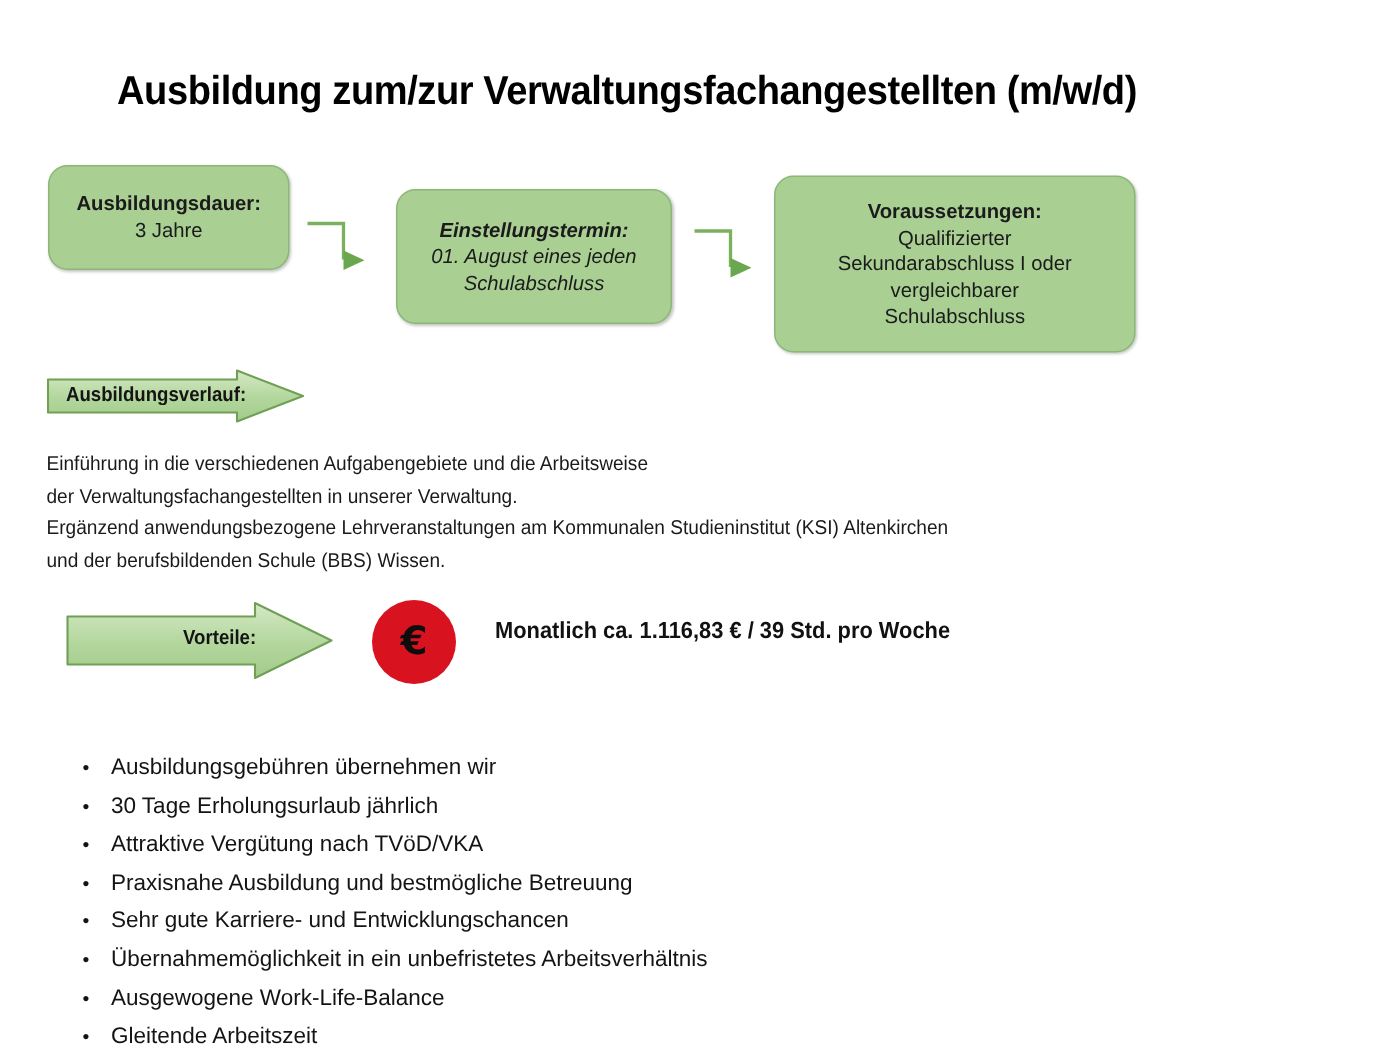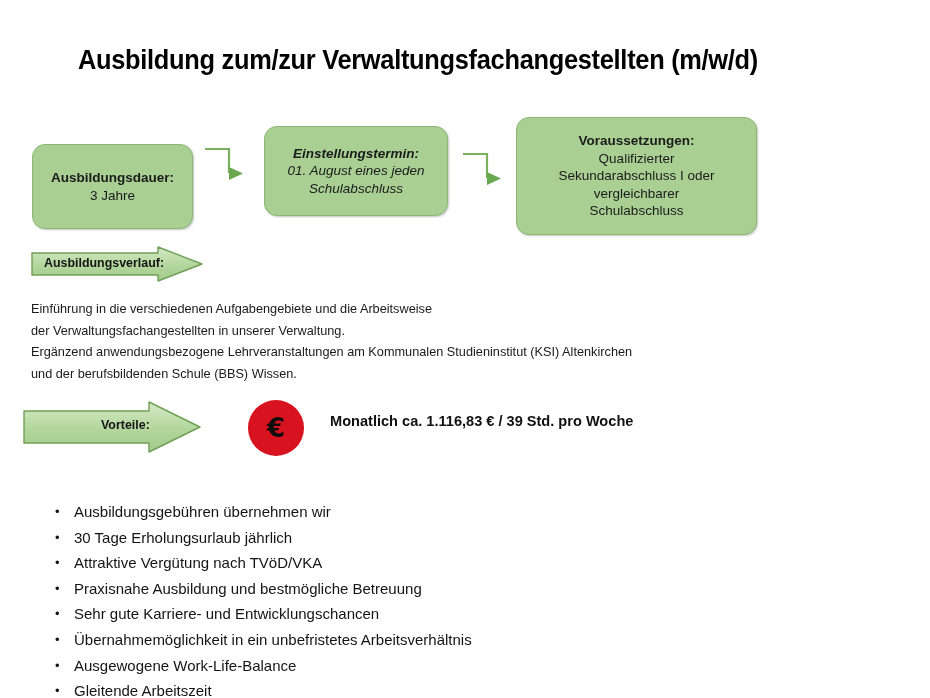--- a/index.html
+++ b/index.html
@@ -49,21 +49,21 @@
     padding: 4px 8px;
   }
   .flow-box .ln {
     display: block;
     white-space: nowrap;
   }
   .flow-box .ln.hd {
     font-weight: 700;
   }
 
-  #flow-box-1 { left: 32px;  top: 144px; width: 161px; height: 85px; }
+  #flow-box-1 { left: 32px;  top: 110px; width: 161px; height: 70px; }
   #flow-box-2 { left: 264px; top: 126px; width: 184px; height: 90px; font-style: italic; }
   #flow-box-3 { left: 516px; top: 117px; width: 241px; height: 118px; }
 
   
   .connector {
     position: absolute;
   }
   #connector-1 { left: 203px; top: 143px; }
   #connector-2 { left: 461px; top: 148px; }
 
@@ -76,21 +76,21 @@
     font-weight: 700;
     color: #151515;
     white-space: nowrap;
     transform: scaleX(0.92);
     transform-origin: left center;
   }
   #banner-ausbildungsverlauf { left: 31px; top: 246px; width: 172px; height: 36px; }
   #banner-ausbildungsverlauf .banner-label {
     left: 13px; top: 9px; font-size: 13.5px;
   }
-  #banner-vorteile { left: 23px; top: 401px; width: 178px; height: 52px; }
+  #banner-vorteile { left: 44px; top: 401px; width: 178px; height: 52px; }
   #banner-vorteile .banner-label {
     left: 78px; top: 16px; font-size: 13.5px;
   }
 
   
   #course-paragraph {
     position: absolute;
     left: 31px;
     top: 298px;
     font-size: 13.4px;

